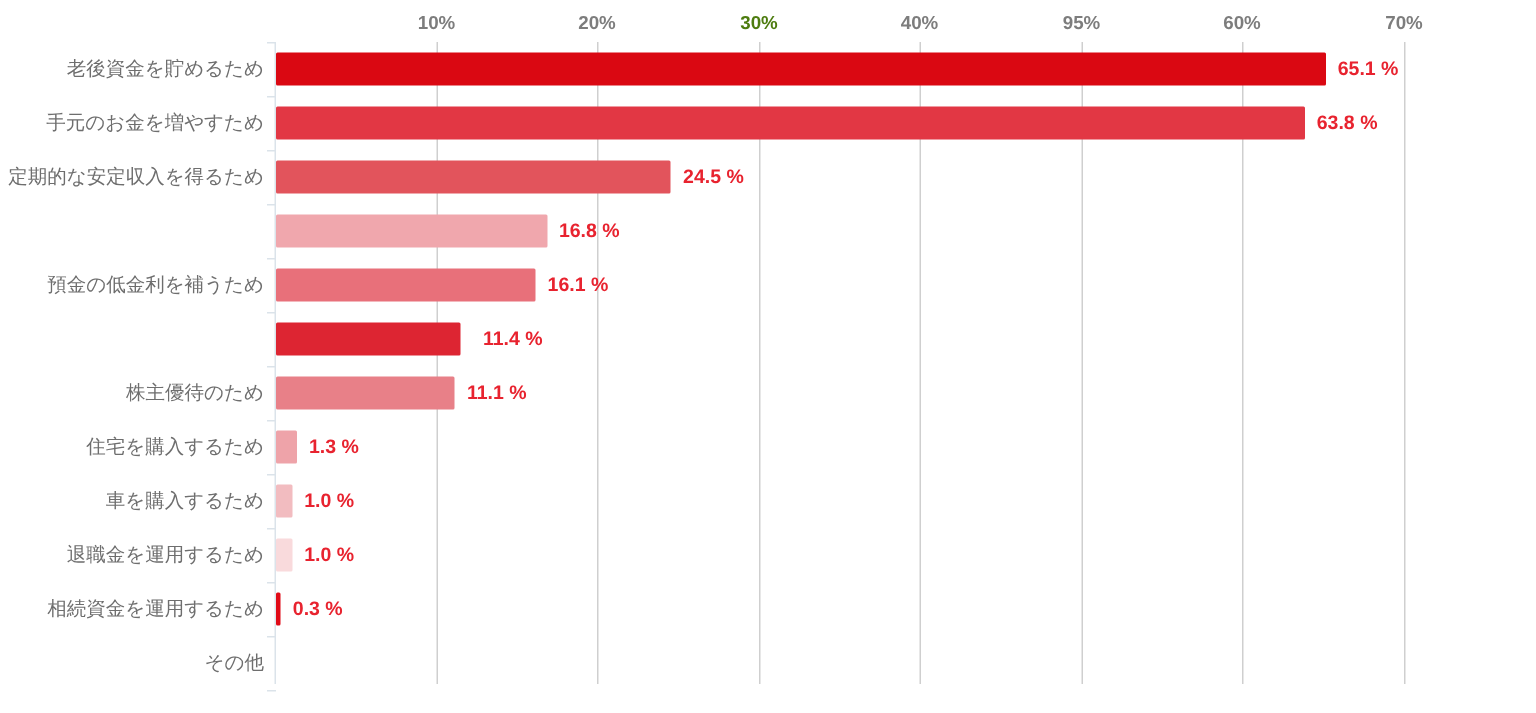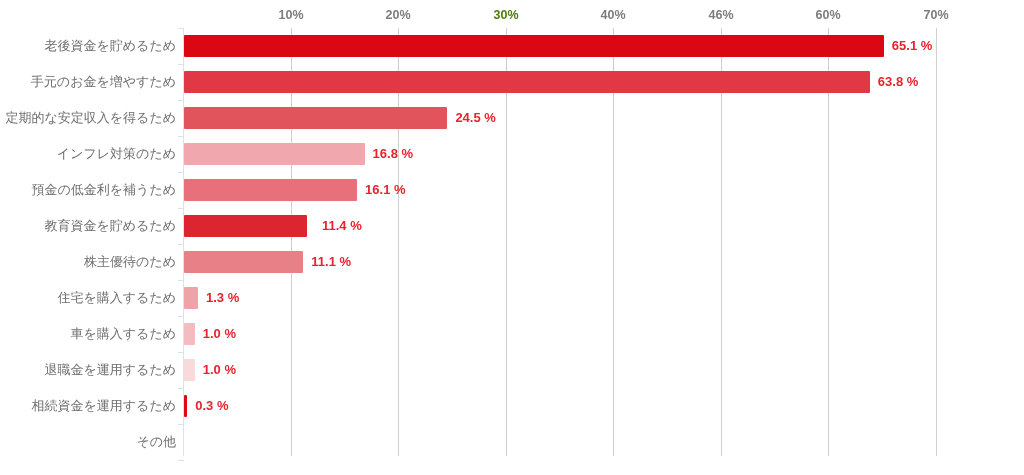--- a/index.html
+++ b/index.html
@@ -106,21 +106,21 @@
       <div class="gridline" style="left: 613px; top: 28px; background: rgb(207, 207, 207);"></div>
       <div class="gridline" style="left: 721px; top: 28px; background: rgb(207, 207, 207);"></div>
       <div class="gridline" style="left: 828px; top: 28px; background: rgb(207, 207, 207);"></div>
       <div class="gridline" style="left: 936px; top: 28px; background: rgb(207, 207, 207);"></div>
     </div>
   <div id="xticks">
       <div class="xtick-label" style="left: 291px; color: rgb(125, 125, 125);">10%</div>
       <div class="xtick-label" style="left: 398px; color: rgb(125, 125, 125);">20%</div>
       <div class="xtick-label" style="left: 506px; color: #4d7c0f;">30%</div>
       <div class="xtick-label" style="left: 613px; color: rgb(125, 125, 125);">40%</div>
-      <div class="xtick-label" style="left: 721px; color: rgb(125, 125, 125);">46%</div>
+      <div class="xtick-label" style="left: 721px; color: rgb(125, 125, 125);">95%</div>
       <div class="xtick-label" style="left: 828px; color: rgb(125, 125, 125);">60%</div>
       <div class="xtick-label" style="left: 936px; color: rgb(125, 125, 125);">70%</div>
     </div>
 
   <div class="category-axis"></div>
   <div id="axis-ticks">
       <div class="axis-tick" style="top: 28px; background: rgb(219, 227, 234);"></div>
       <div class="axis-tick" style="top: 64px; background: rgb(219, 227, 234);"></div>
       <div class="axis-tick" style="top: 100px; background: rgb(219, 227, 234);"></div>
       <div class="axis-tick" style="top: 136px; background: rgb(219, 227, 234);"></div>
@@ -145,31 +145,29 @@
         <div class="row-label" style="color: rgb(110, 110, 110);">手元のお金を増やすため</div>
         <div class="bar" style="width: 685.85px; background: rgb(226, 55, 68);"></div>
         <div class="bar-value" style="left: 877.85px; color: rgb(232, 35, 47);">63.8 %</div>
       </div>
       <div class="row" style="top: 100px; padding-left: 15px;">
         <div class="row-label" style="color: rgb(110, 110, 110);">定期的な安定収入を得るため</div>
         <div class="bar" style="width: 263.375px; background: rgb(226, 84, 92);"></div>
         <div class="bar-value" style="left: 455.375px; color: rgb(232, 35, 47);">24.5 %</div>
       </div>
       <div class="row" style="top: 136px;">
-        <div class="row-label" style="color: rgb(110, 110, 110);">インフレ対策のため</div>
         <div class="bar" style="width: 180.6px; background: rgb(240, 167, 173);"></div>
         <div class="bar-value" style="left: 372.6px; color: rgb(232, 35, 47);">16.8 %</div>
       </div>
       <div class="row" style="top: 172px;">
         <div class="row-label" style="color: rgb(110, 110, 110);">預金の低金利を補うため</div>
         <div class="bar" style="width: 173.075px; background: rgb(232, 112, 122);"></div>
         <div class="bar-value" style="left: 365.075px; color: rgb(232, 35, 47);">16.1 %</div>
       </div>
       <div class="row" style="top: 208px;">
-        <div class="row-label" style="color: rgb(110, 110, 110);">教育資金を貯めるため</div>
         <div class="bar" style="width: 122.55px; background: rgb(221, 37, 50);"></div>
         <div class="bar-value" style="left: 322px; color: rgb(232, 35, 47);">11.4 %</div>
       </div>
       <div class="row" style="top: 244px;">
         <div class="row-label" style="color: rgb(110, 110, 110);">株主優待のため</div>
         <div class="bar" style="width: 119.325px; background: rgb(232, 128, 136);"></div>
         <div class="bar-value" style="left: 311.325px; color: rgb(232, 35, 47);">11.1 %</div>
       </div>
       <div class="row" style="top: 280px;">
         <div class="row-label" style="color: rgb(110, 110, 110);">住宅を購入するため</div>

